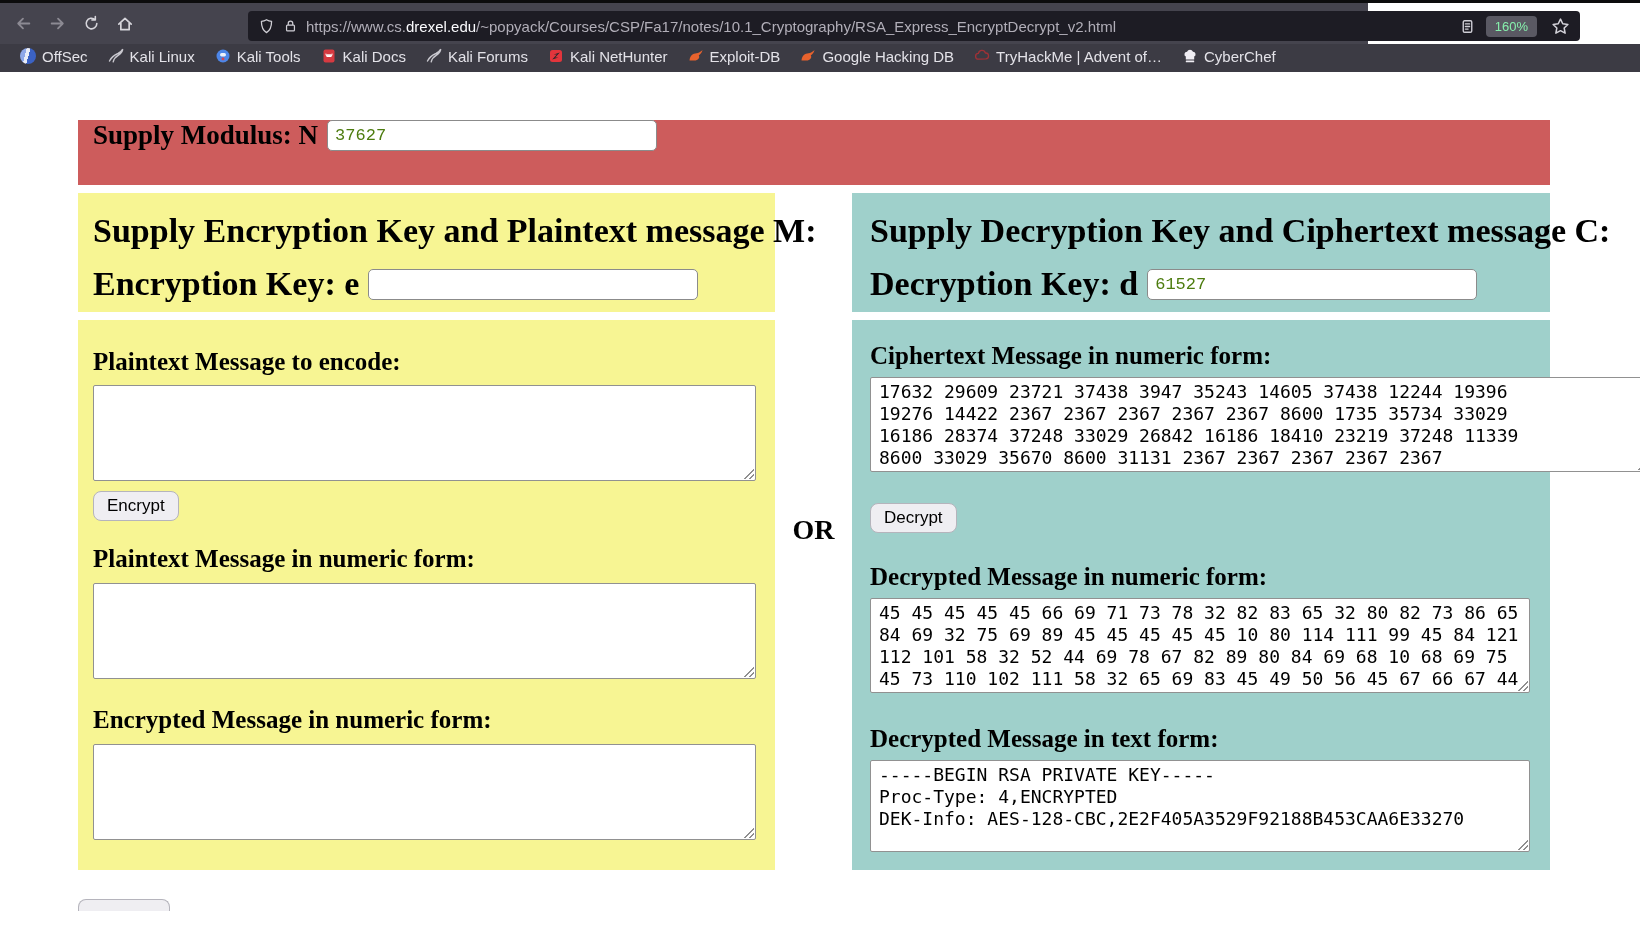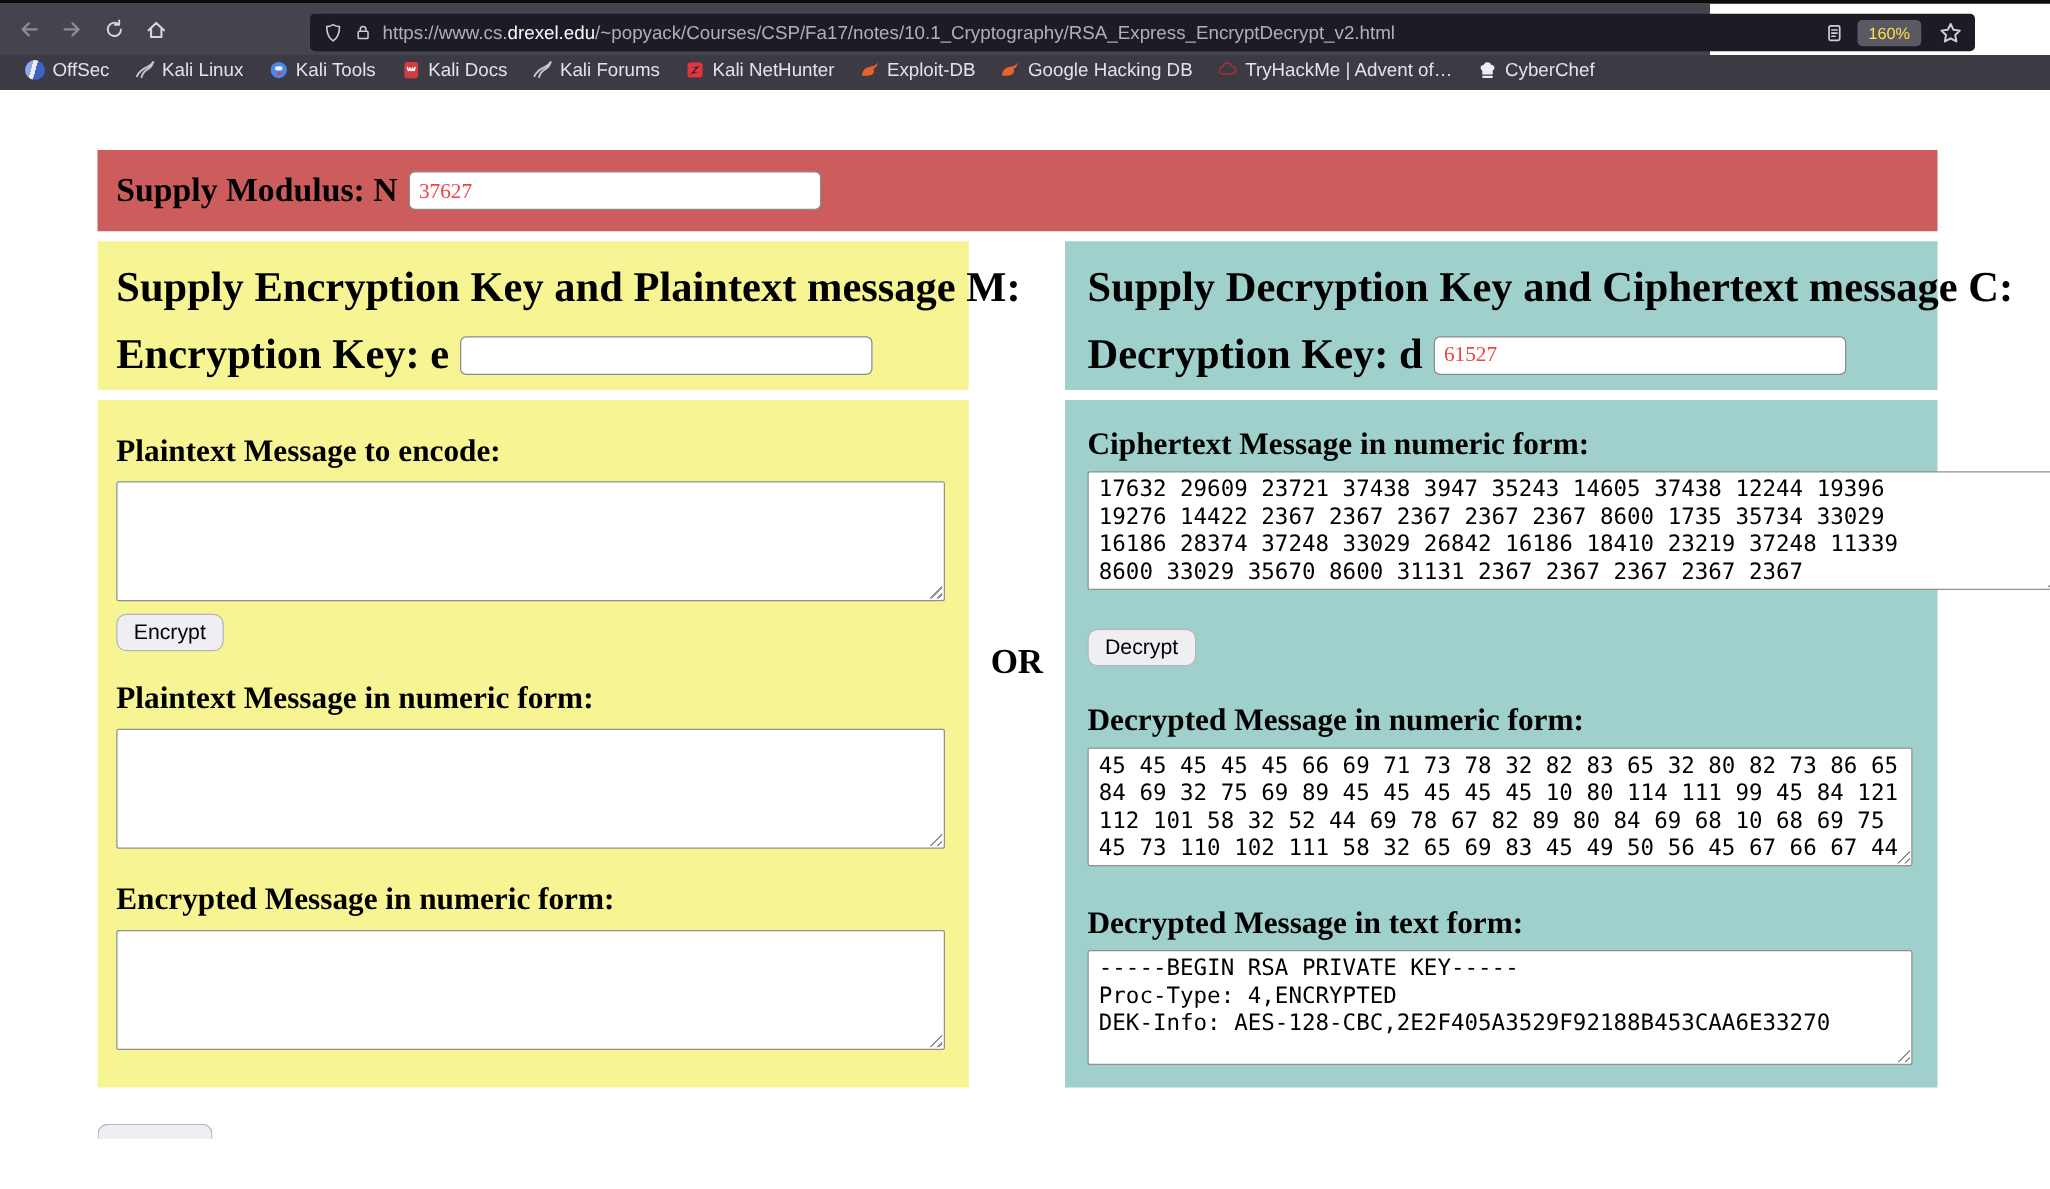--- a/index.html
+++ b/index.html
@@ -10,50 +10,50 @@
   
   .tabstrip { position:absolute; top:0; left:0; width:1640px; height:3px; background:#0c0c0d; }
   .toolbar  { position:absolute; top:3px; left:0; width:1368px; height:41px; background:#45444e; }
   .navbtns  { position:absolute; left:8px; top:0; height:41px; display:flex; align-items:center; gap:4px; }
   .navbtn   { width:30px; height:30px; display:flex; align-items:center; justify-content:center; border-radius:4px; }
   .urlbar   { position:absolute; left:248px; top:8px; width:1332px; height:30px; background:#1d1c24;
               border-radius:4px; display:flex; align-items:center; padding:0 10px; }
   .url-ico  { display:flex; align-items:center; margin-right:8px; flex:none; }
   .url-text { font-size:15px; color:#b1aeb8; white-space:nowrap; overflow:hidden; flex:1 1 auto; }
   .u-bright { color:#fbfbfe; }
-  .zoom-badge { flex:none; background:#5a5963; color:#fde047; font-size:13px;
+  .zoom-badge { flex:none; background:#5a5963; color:#86efac; font-size:13px;
               padding:3px 9px; border-radius:4px; margin:0 10px; }
   .urlbar .right-ico { margin-right:0; margin-left:4px; }
 
   .bookmarksbar { position:absolute; top:44px; left:0; width:1640px; height:28px; background:#3c3b44;
               display:flex; padding-left:10px; }
   .bm { display:flex; align-items:center; padding:0 10px; height:24px; border-radius:4px; flex:none; }
   .bm-label { font-size:15px; color:#e3e2e8; white-space:nowrap; }
   .bmi { width:16px; height:16px; display:inline-block; margin-right:6px; flex:none; }
   .bmi svg { display:block; }
   .bmi-offsec { border-radius:50%;
               background:linear-gradient(105deg,#8fa8e8 0 34%, #e9edf8 34% 52%, #3b62c4 52%); }
 
   
   .page { position:absolute; top:72px; left:0; width:1640px; height:879px; background:#fff; overflow:hidden;
           font-family:"Liberation Serif","DejaVu Serif",serif; color:#000; }
   .panel { position:absolute; }
   .mod-bar  { left:78px; top:48px;  width:1472px; height:65px; background:#cd5c5c;
-              display:flex; align-items:center; padding-left:15px; }
+              display:flex; padding-left:15px; }
   .enc-head { left:78px;  top:121px; width:697px; height:119px; background:#f7f593; }
   .dec-head { left:852px; top:121px; width:698px; height:119px; background:#9fd0cb; }
   .enc-body { left:78px;  top:248px; width:697px; height:550px; background:#f7f593; }
   .dec-body { left:852px; top:248px; width:698px; height:550px; background:#9fd0cb; }
 
   .h-main { font-weight:bold; font-size:34px; position:absolute; white-space:nowrap; }
   .h-sub  { font-weight:bold; font-size:25px; position:absolute; white-space:nowrap; }
   .mod-label { font-weight:bold; font-size:27px; white-space:nowrap; }
 
   .txt-input { height:31px; width:330px; border:1px solid #8b8b8b; border-radius:5px; background:#fff;
-              font-family:Liberation Serif, serif; font-size:17px; padding:4px 7px; color:#ef4444; }
+              font-family:Liberation Mono, monospace; font-size:17px; padding:4px 7px; color:#4d7c0f; }
   .mod-bar .txt-input { margin-left:9px; width:330px; }
   .key-row { position:absolute; display:flex; align-items:center; }
   .key-row .h-main { position:static; }
   .key-row .txt-input { margin-left:9px; }
 
   .ta-wrap { position:absolute; }
   textarea.ta { width:100%; height:100%; resize:none; border:1px solid #919191; border-radius:2px;
               background:#fff; font-family:"DejaVu Sans Mono",monospace; font-size:18px; line-height:22px;
               padding:3px 8px; color:#000; overflow:hidden; white-space:pre; }
   .grip { position:absolute; right:2px; bottom:2px; width:11px; height:11px; pointer-events:none;

